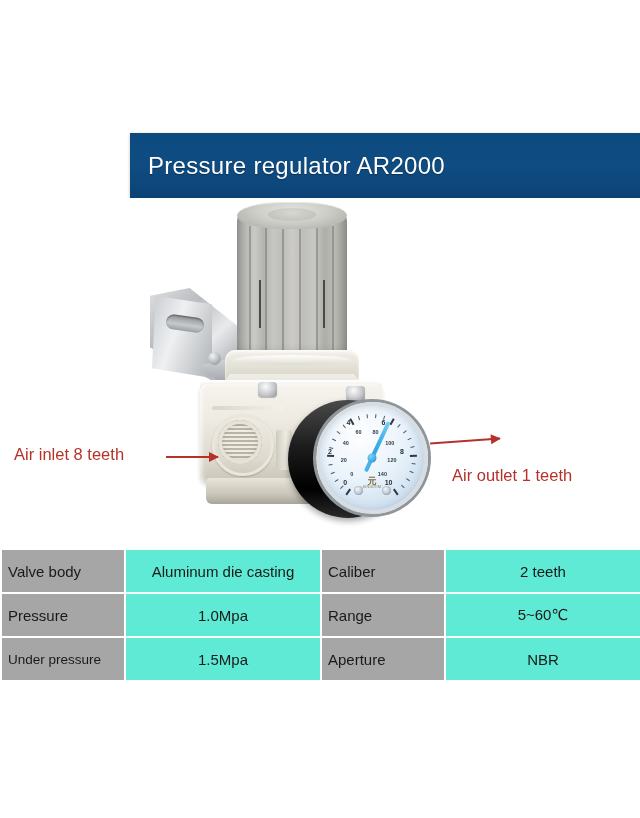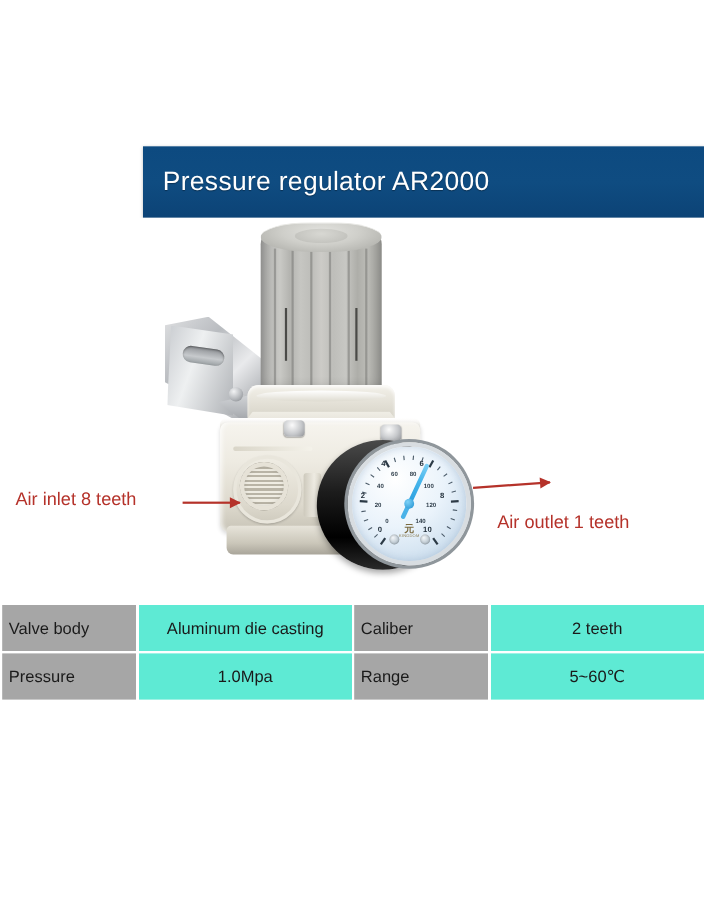--- a/index.html
+++ b/index.html
@@ -414,15 +414,21 @@
           <td class="val">Aluminum die casting</td>
           <td class="lbl">Caliber</td>
           <td class="val">2 teeth</td>
         </tr>
         <tr>
           <td class="lbl">Pressure</td>
           <td class="val">1.0Mpa</td>
           <td class="lbl">Range</td>
           <td class="val">5~60℃</td>
         </tr>
+        <tr>
+          <td class="lbl small">Under pressure</td>
+          <td class="val">1.5Mpa</td>
+          <td class="lbl">Aperture</td>
+          <td class="val">NBR</td>
+        </tr>
       </tbody>
   </table>
 </div>
 
 </body></html>

